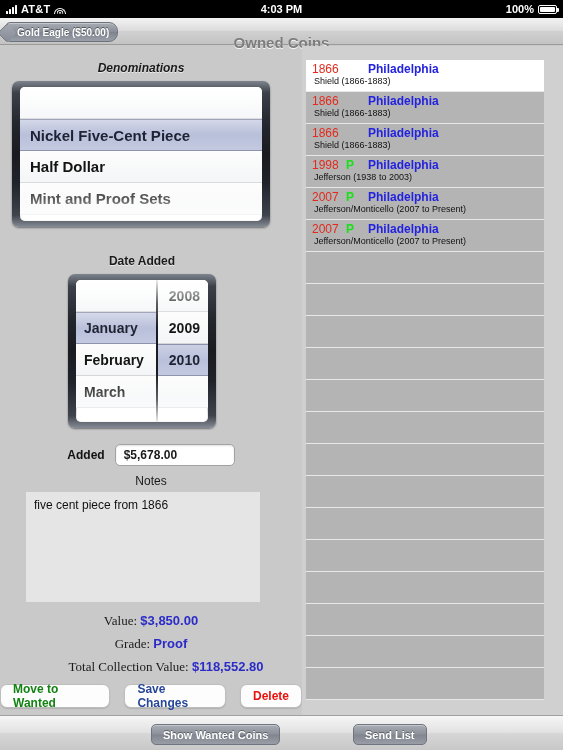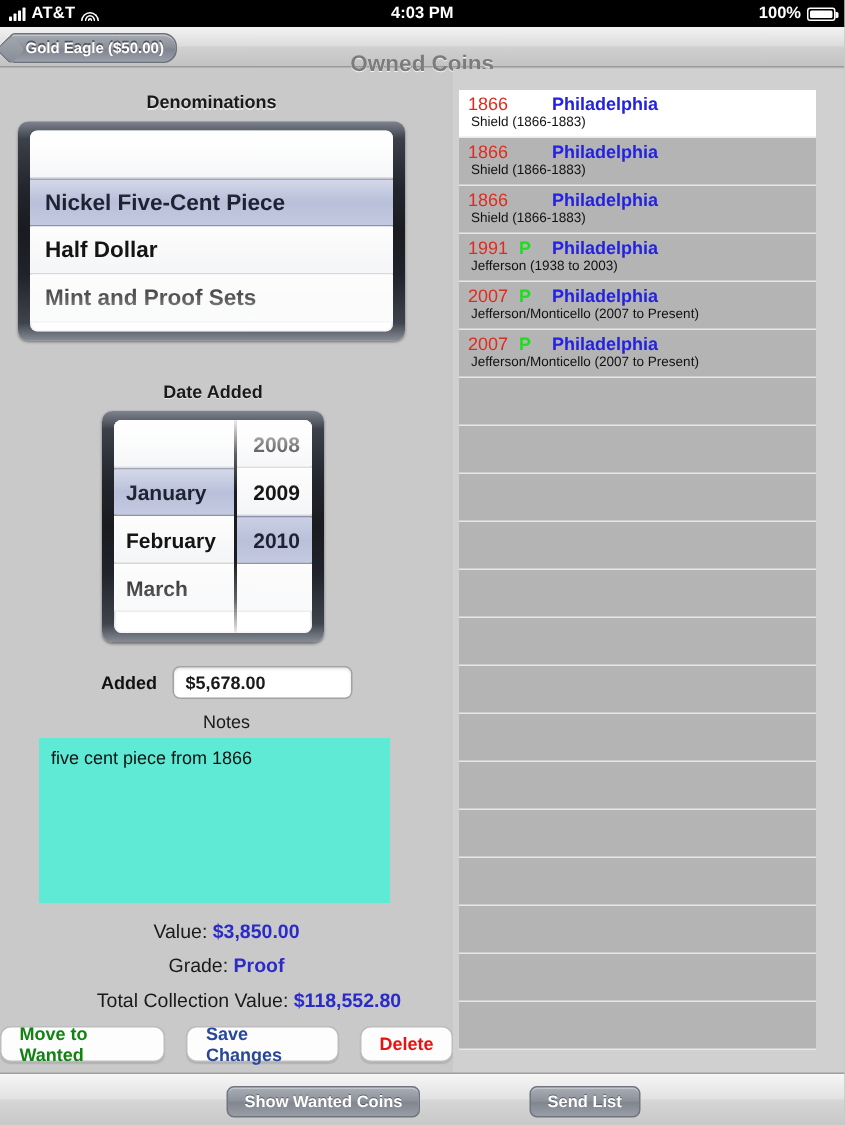--- a/index.html
+++ b/index.html
@@ -104,21 +104,21 @@
   }
   .prow.blank { color: transparent; }
   .prow.sel {
     background: linear-gradient(to bottom, #cbd0e4 0%, #b9c0da 50%, #c3c9e0 100%);
     color: #1e2233;
     border-top: 1px solid #8d93ad; border-bottom: 1px solid #8d93ad;
   }
 
   
   #denom-wrap { position: absolute; left: 12px; top: 15px; width: 258px; }
-  #denom-wrap .section-label { margin-bottom: 6px; }
+  #denom-wrap .section-label { margin-bottom: 6px; font-style: italic; }
   #denom-wrap .picker-wheel { height: 134px; }
 
   
   #date-wrap { position: absolute; left: 68px; top: 208px; width: 148px; }
   #date-wrap .section-label { margin-bottom: 6px; }
   .date-cols { display: flex; height: 142px; }
   .date-col { position: relative; overflow: hidden; }
   .date-col.months { width: 62%; border-right: 2px solid #1a1c21; }
   .date-col.years  { width: 38%; }
   .date-col .prow { padding-left: 8px; font-size: 14px; height: 32px; }
@@ -132,27 +132,27 @@
     border: 1px solid #a2a2a2; border-radius: 5px;
     display: flex; align-items: center; padding-left: 8px;
     font-size: 12px; font-weight: bold; color: #1a1a1a;
     box-shadow: inset 0 1px 2px rgba(0,0,0,.12);
   }
 
   
   .notes-label { position: absolute; left: 0; top: 428px; width: 302px; text-align: center; font-size: 12px; color: #1a1a1a; }
   .notes-box {
     position: absolute; left: 26px; top: 446px; width: 234px; height: 110px;
-    background: #5eead4; border: none;
+    background: #e5e5e5; border: none;
     padding: 6px 8px; font-size: 12px; color: #111; line-height: 1.3;
   }
 
   
   .valline { position: absolute; width: 302px; text-align: center; font-size: 13px; color: #1a1a1a; }
-  .valline b { font-weight: normal; }
+  .valline b { font-weight: normal; font-family: Liberation Serif, serif; }
   .valline .v { color: #2b2bc8; font-weight: bold; }
   #v-value { top: 567px; }
   #v-grade { top: 590px; }
   #v-total { top: 613px; padding-left: 30px; }
 
   
   .actions { position: absolute; left: 0; top: 638px; width: 302px; display: flex; justify-content: center; gap: 14px; }
   .abtn {
     background: #fdfdfd; border: 1px solid #bdbdbd; border-radius: 7px;
     height: 24px; display: flex; align-items: center; padding: 0 12px;
@@ -321,21 +321,21 @@
         <div class="lrow">
           <div class="line1">
             <span class="yr">1866</span>
             <span class="mm"></span>
             <span class="city">Philadelphia</span>
           </div>
           <div class="line2">Shield (1866-1883)</div>
         </div>
         <div class="lrow">
           <div class="line1">
-            <span class="yr">1991</span>
+            <span class="yr">1998</span>
             <span class="mm">P</span>
             <span class="city">Philadelphia</span>
           </div>
           <div class="line2">Jefferson (1938 to 2003)</div>
         </div>
         <div class="lrow">
           <div class="line1">
             <span class="yr">2007</span>
             <span class="mm">P</span>
             <span class="city">Philadelphia</span>

